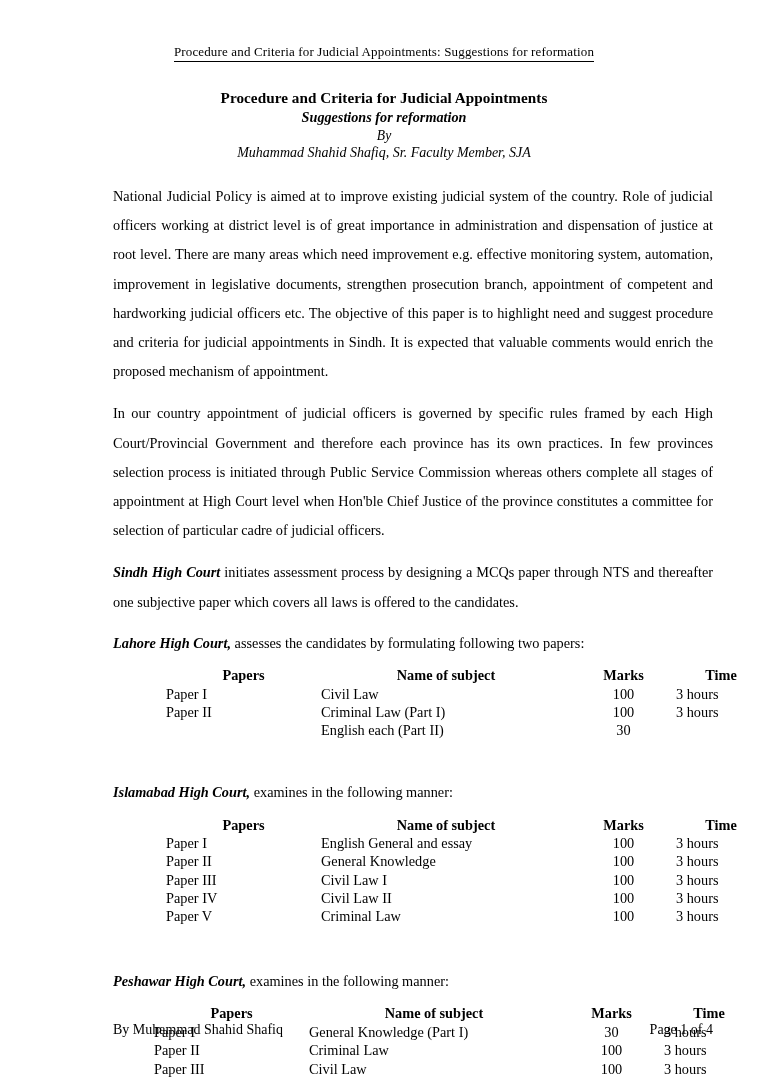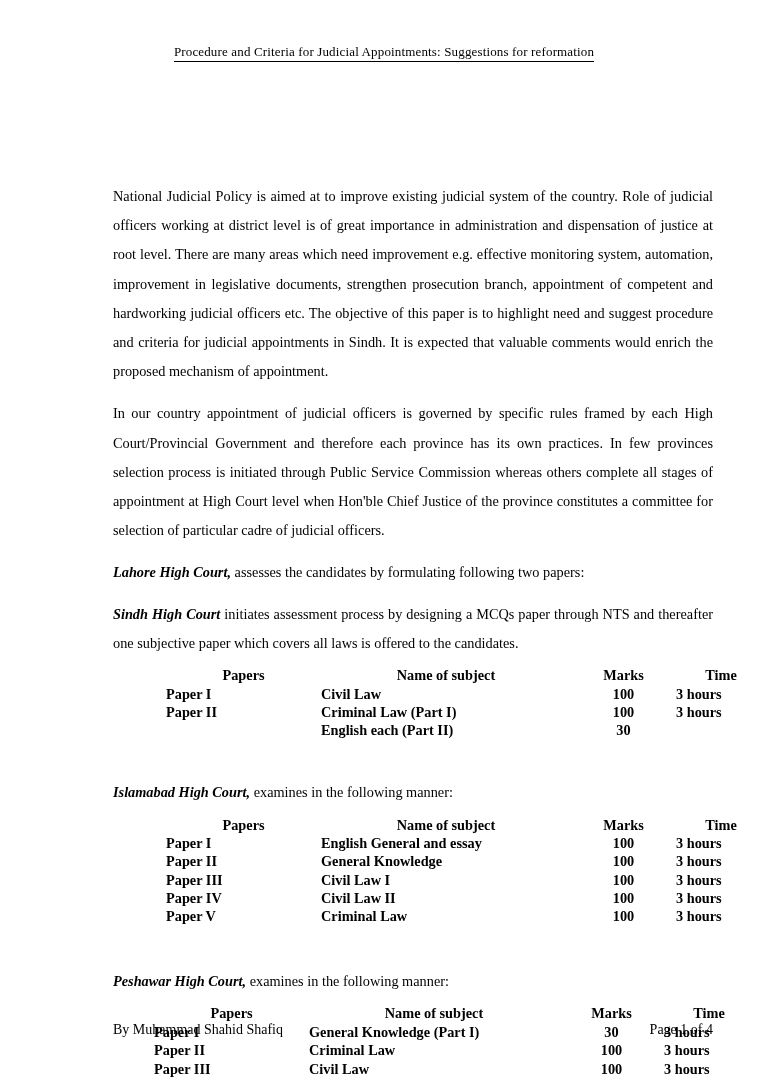--- a/index.html
+++ b/index.html
@@ -97,21 +97,21 @@
     border-collapse: collapse;
     font-size: 14.3px;
     margin: 8px;
     width: 600px;
     table-layout: fixed;
   }
   table.papers th, table.papers td {
     padding: 0;
     line-height: 18.2px;
     vertical-align: top;
-    font-weight: bold;
+    font-weight: normal;
   }
   table.papers th {
     font-weight: bold;
     padding-bottom: 0.5px;
   }
   
   col.c-pap  { width: 155px; }
   col.c-subj { width: 250px; }
   col.c-mark { width: 105px; }
   col.c-time { width: 90px; }
@@ -148,30 +148,36 @@
 </style>
 </head>
 <body>
 
 <div class="page">
 
   <div class="running-header">
     <span class="rh-text">Procedure and Criteria for Judicial Appointments: Suggestions for reformation</span>
   </div>
 
+  <div class="title-block">
+    <div class="doc-title">Procedure and Criteria for Judicial Appointments</div>
+    <div class="doc-subtitle">Suggestions for reformation</div>
+    <div class="doc-by">By</div>
+    <div class="doc-author">Muhammad Shahid Shafiq, Sr. Faculty Member, SJA</div>
+  </div>
 
   <div class="body-area">
 
     <p class="para">National Judicial Policy is aimed at to improve existing judicial system of the country. Role of judicial officers working at district level is of great importance in administration and dispensation of justice at root level. There are many areas which need improvement e.g. effective monitoring system, automation, improvement in legislative documents, strengthen prosecution branch, appointment of competent and hardworking judicial officers etc. The objective of this paper is to highlight need and suggest procedure and criteria for judicial appointments in Sindh. It is expected that valuable comments would enrich the proposed mechanism of appointment.</p>
 
     <p class="para">In our country appointment of judicial officers is governed by specific rules framed by each High Court/Provincial Government and therefore each province has its own practices. In few provinces selection process is initiated through Public Service Commission whereas others complete all stages of appointment at High Court level when Hon'ble Chief Justice of the province constitutes a committee for selection of particular cadre of judicial officers.</p>
 
+    <p class="para tight"><span class="ital-bold">Sindh High Court</span><span> initiates assessment process by designing a MCQs paper through NTS and thereafter one subjective paper which covers all laws is offered to the candidates.</span></p>
+
     <p class="para lead"><span class="ital-bold">Lahore High Court,</span><span> assesses the candidates by formulating following two papers:</span></p>
-
-    <p class="para tight"><span class="ital-bold">Sindh High Court</span><span> initiates assessment process by designing a MCQs paper through NTS and thereafter one subjective paper which covers all laws is offered to the candidates.</span></p>
 
     <div class="tbl-wrap-1">
       <table class="papers">
         <colgroup>
             <col class="c-pap">
             <col class="c-subj">
             <col class="c-mark">
             <col class="c-time">
           </colgroup>
         <thead>

